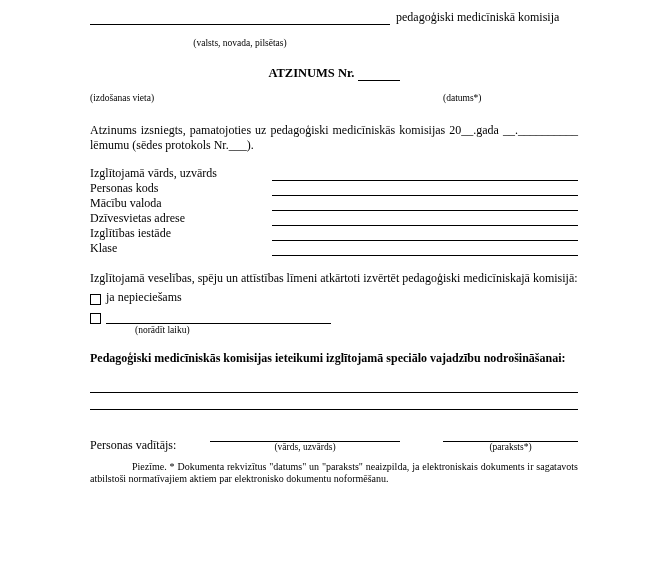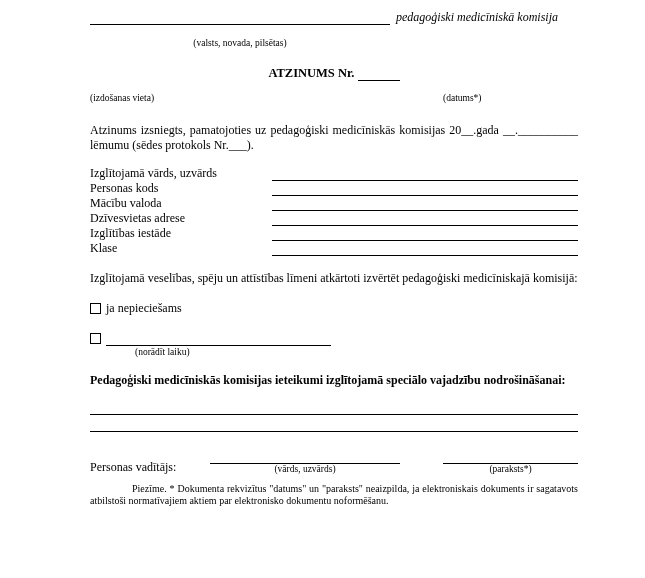--- a/index.html
+++ b/index.html
@@ -10,21 +10,21 @@
     font-size:12px;line-height:15px;color:#000;
     position:relative;overflow:hidden;
   }
   .blank{display:inline-block;border-bottom:1px solid #000;height:13px;vertical-align:bottom;}
   .grow{flex:1;}
   .hint{font-size:9.5px;line-height:11px;color:#000;}
   .center{text-align:center;}
   .bold{font-weight:bold;}
   .just{text-align:justify;}
 
-  .header-row{display:flex;align-items:flex-end;gap:6px;font-style:italic;}
+  .header-row{display:flex;align-items:flex-end;gap:6px;}
   .header-blank{width:300px;}
   .header-hint-wrap{width:300px;text-align:center;margin-top:10px;}
 
   .title-line{text-align:center;margin-top:16px;font-weight:bold;font-size:12.5px;}
   .title-blank{width:42px;}
 
   .subheader{display:flex;justify-content:space-between;margin-top:12px;}
   .sub-col{display:flex;}
   .sub-col .blank{height:13px;}
   .place-col{width:140px;}
@@ -33,21 +33,21 @@
   .intro{margin-top:16px;}
 
   .fields{margin-top:13px;}
   .field-row{display:flex;align-items:flex-end;height:15px;gap:24px;}
   .field-label{width:158px;flex:none;}
 
   .section{margin-top:15px;}
   .fullblank{border-bottom:1px solid #000;height:15px;}
   .code-row{display:flex;align-items:flex-end;margin-top:1px;height:16px;}
 
-  .checkbox-row{display:flex;align-items:center;height:15px;margin-top:15px;}
+  .checkbox-row{display:flex;align-items:flex-end;height:15px;margin-top:4px;}
   .cbox{display:inline-block;width:9px;height:9px;border:1px solid #000;margin-right:5px;flex:none;}
   .time-blank{width:225px;}
   .time-hint{margin-left:45px;margin-top:1px;}
 
   .write-lines{margin-top:10px;}
   .write-lines .fullblank{height:16px;}
 
   .signature{display:flex;align-items:flex-end;margin-top:18px;}
   .sig-label{width:120px;flex:none;}
   .sig-col{display:flex;flex-direction:column;}

